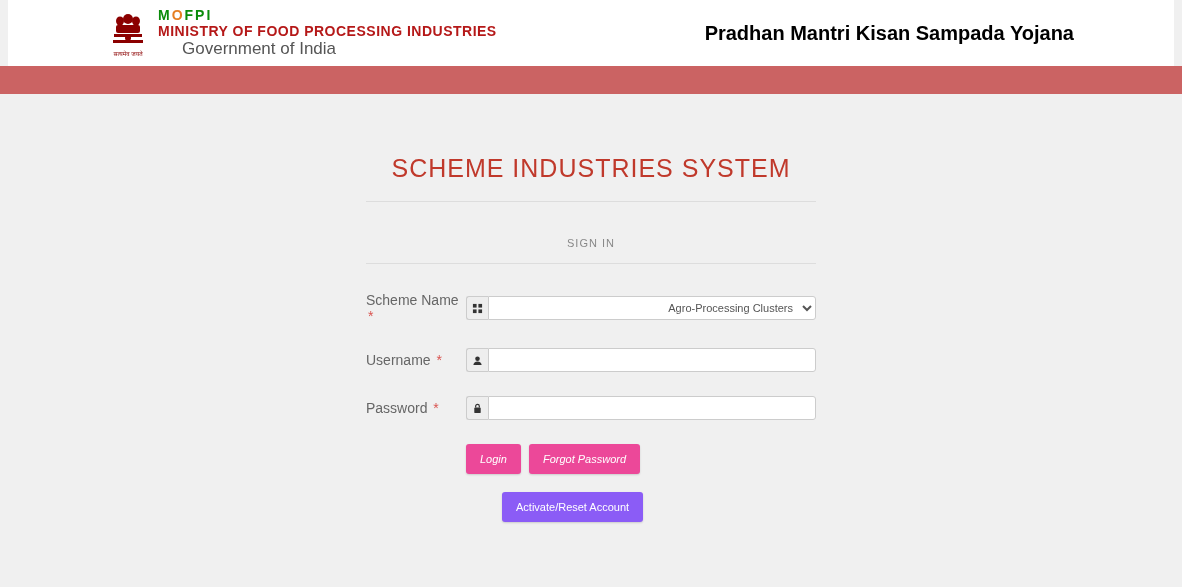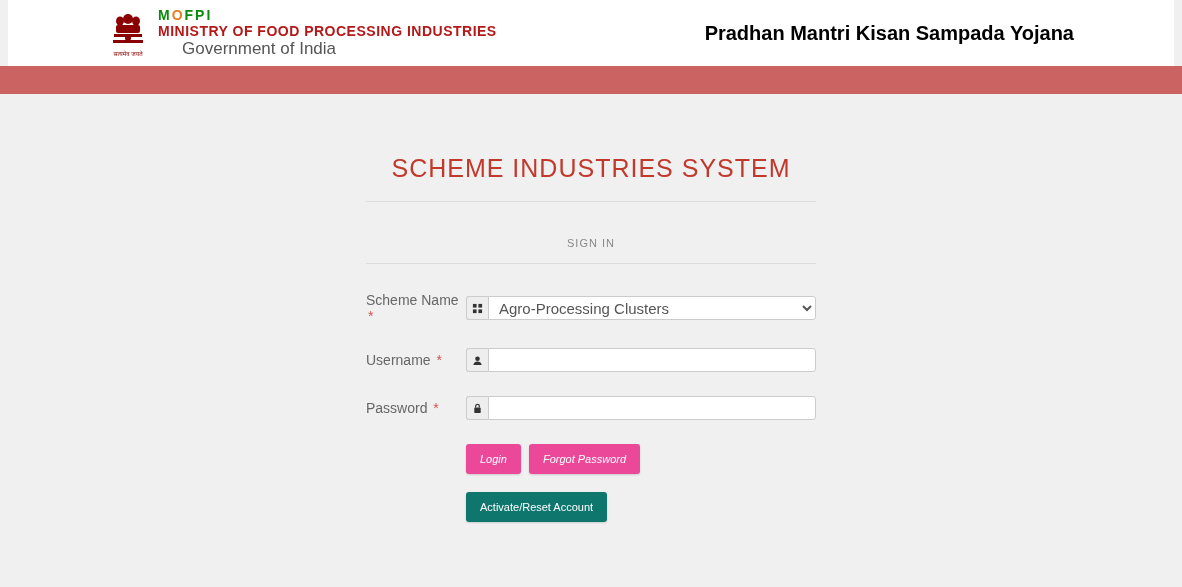--- a/index.html
+++ b/index.html
@@ -138,24 +138,25 @@
     .input-icon svg {
       width: 11px;
       height: 11px;
       fill: #333;
     }
     .form-select {
       flex: 1;
       height: 24px;
       border: 1px solid #ccc;
       border-radius: 0 3px 3px 0;
-      font-size: 15px;
+      font-size: 11px;
       padding: 0 6px;
       background: #fff;
       color: #555;
+      text-align: right;
     }
     .form-input {
       flex: 1;
       height: 24px;
       border: 1px solid #ccc;
       border-radius: 0 3px 3px 0;
       font-size: 11px;
       padding: 0 6px;
       background: #fff;
     }
@@ -172,21 +173,22 @@
       color: #fff;
       cursor: pointer;
       padding: 9px 14px;
       box-shadow: 0 1px 2px rgba(0,0,0,0.15);
     }
     .btn-red {
       background: #ec4899;
       font-style: italic;
     }
     .btn-blue {
-      background: #0f766e;
+      background: #8b5cf6;
+      margin-left: 36px;
     }
     .activate-row {
       margin-left: 100px;
       text-align: left;
     }
   </style>
 </head>
 <body>
 
 <div class="header-band">

